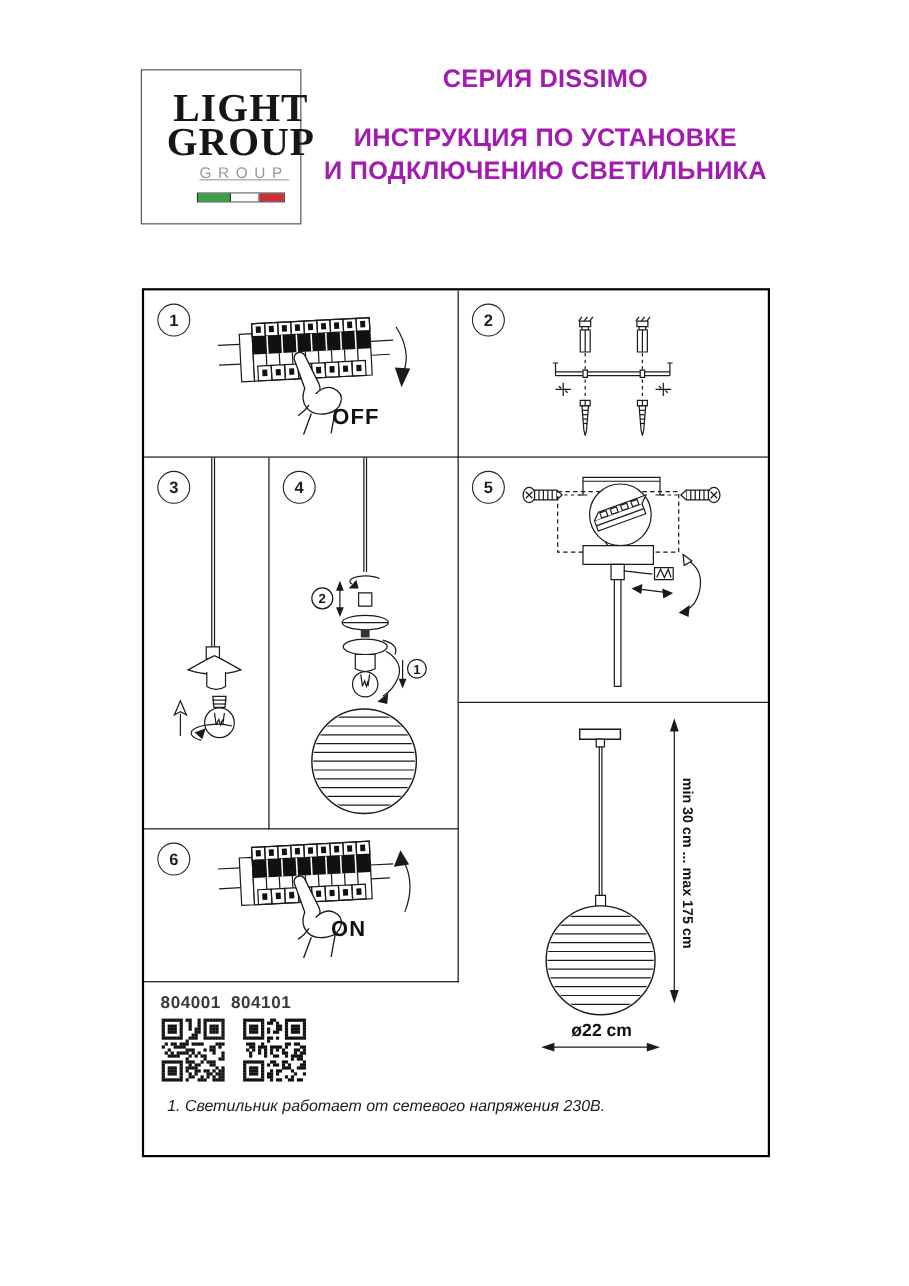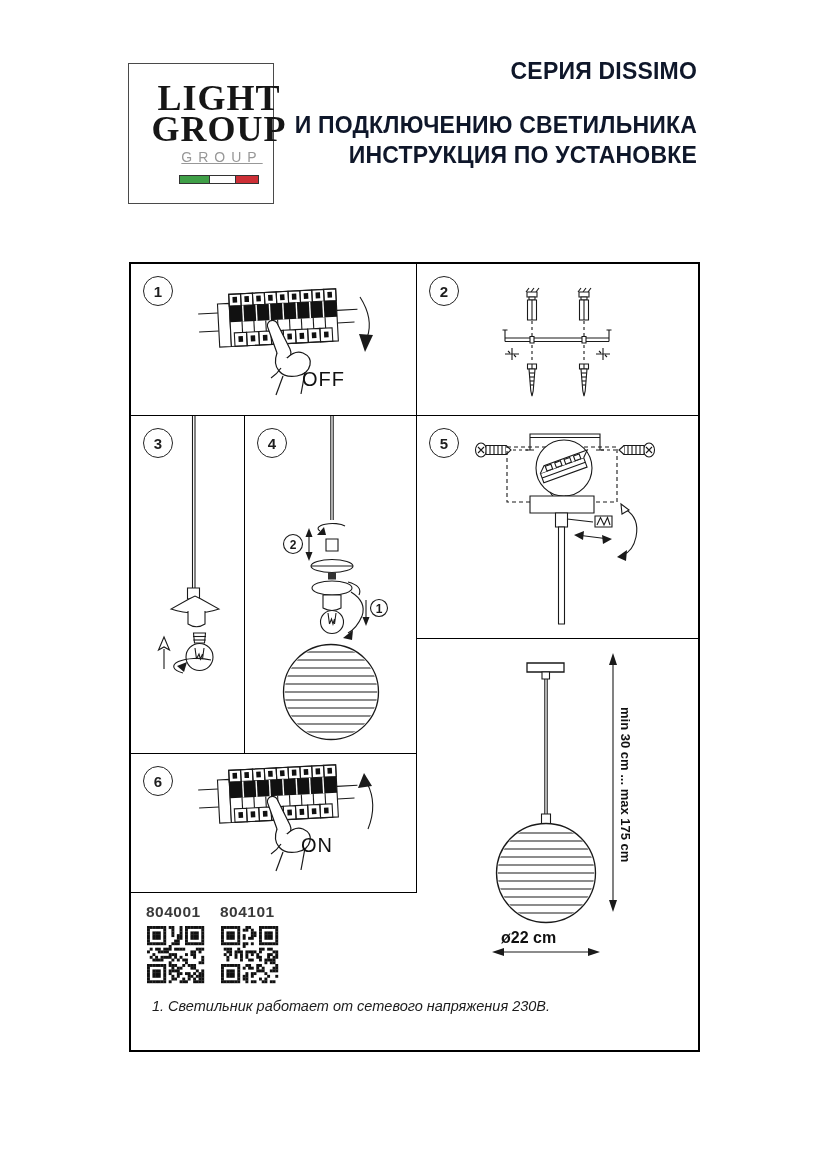--- a/index.html
+++ b/index.html
@@ -15,41 +15,41 @@
   .logo-word{font-family:"Liberation Serif",serif;font-weight:700;font-size:36px;line-height:31px;
              letter-spacing:1px;color:#161616;}
   .logo-group{font-size:14px;letter-spacing:6px;color:#989898;margin:4px 0 10px 6px;font-weight:400;text-decoration:underline;}
   .flag{display:flex;width:80px;height:9px;border:1px solid #333;box-sizing:border-box;}
   .flag>div{height:100%;}
   .flag .seg-g{width:38%;border-right:1px solid #333;}
   .flag .seg-w{width:33%;border-right:1px solid #333;background:#fff;}
   .flag .seg-r{width:29%;}
 
   
-  .header-text{position:absolute;right:129px;top:56px;text-align:right;font-weight:700;color:#0f172a;}
+  .header-text{position:absolute;right:129px;top:56px;text-align:center;font-weight:700;color:#a21caf;}
   .hl{font-size:23px;line-height:30px;letter-spacing:.2px;}
   .header-gap{height:24px;}
 
   
   .frame{position:absolute;left:129px;top:262px;width:567px;height:786px;border:2px solid #000;box-sizing:content-box;background:#fff;}
   .panel{position:absolute;box-sizing:border-box;}
   .br{border-right:1.5px solid #000;}
   .bb{border-bottom:1.5px solid #000;}
   .stepnum{position:absolute;left:12px;top:12px;width:28px;height:28px;border:1.5px solid #242424;border-radius:50%;
            display:flex;align-items:center;justify-content:center;font-size:15px;font-weight:700;color:#1e1e1e;background:#fff;z-index:3;}
-  .switch-label{position:absolute;font-size:20px;font-weight:400;letter-spacing:1px;color:#111;z-index:3;}
+  .switch-label{position:absolute;font-size:20px;font-weight:700;letter-spacing:1px;color:#111;z-index:3;}
 
   
   .art{position:absolute;font-size:15.5px;font-weight:700;color:#3a3a3a;letter-spacing:.5px;text-align:center;}
 
   
   .dim{position:absolute;left:415px;top:637px;width:281px;height:411px;}
   .dim-vlabel{position:absolute;left:203px;top:70px;height:170px;writing-mode:vertical-rl;
               font-size:13px;font-weight:700;white-space:nowrap;color:#111;display:flex;align-items:center;}
-  .dim-dia{position:absolute;left:86px;top:292px;width:92px;text-align:left;font-size:16px;font-weight:700;color:#111;}
+  .dim-dia{position:absolute;left:86px;top:292px;width:92px;text-align:center;font-size:16px;font-weight:700;color:#111;}
 
   
   .notes{position:absolute;left:152px;top:997px;font-size:14.5px;line-height:19.5px;color:#1b1b1b;font-style:italic;}
   text{font-family:"Liberation Sans",sans-serif;fill:#1a1a1a;}
 </style>
 </head>
 <body>
 
 <div class="page">
 
@@ -176,22 +176,22 @@
     <div class="flag">
       <div class="seg-g" style="background: rgb(63, 159, 71);"></div>
       <div class="seg-w" style="background: rgb(255, 255, 255);"></div>
       <div class="seg-r" style="background: rgb(205, 47, 54);"></div>
     </div>
   </div>
 
   <div class="header-text">
     <div class="hl">СЕРИЯ DISSIMO</div>
     <div class="header-gap"></div>
+    <div class="hl">ИНСТРУКЦИЯ ПО УСТАНОВКЕ</div>
     <div class="hl">И ПОДКЛЮЧЕНИЮ СВЕТИЛЬНИКА</div>
-    <div class="hl">ИНСТРУКЦИЯ ПО УСТАНОВКЕ</div>
   </div>
 
   <div class="frame">
 
     <div class="panel br bb" style="left:0;top:0;width:286px;height:152px;">
       <div class="stepnum">1</div>
       <svg width="286" height="152" viewBox="0 0 286 152">
         <use href="#breaker-art" transform="translate(86,31) scale(0.9) rotate(-3)"></use>
         <use href="#hand-art" transform="translate(136,60)"></use>
         <g>
@@ -379,21 +379,21 @@
         <g>
           <path class="stroke" d="M237,75 Q247,50 236,29"></path>
           <path d="M233,19 L227,34 L241,32 Z" fill="#1a1a1a"></path>
         </g>
       </svg>
       <span class="switch-label" style="left:170px;top:80px;">ON</span>
     </div>
   </div>
 
   <span class="art" style="left:146px;top:903px;">804001</span>
-  <span class="art" style="left:220px;top:903px;">804101</span>
+  <span class="art" style="left:210px;top:903px;">804101</span>
   <svg id="qr1" style="left:147px;top:926px;" width="57" height="57" viewBox="0 0 57 57">
       <rect x="0" y="0" width="2.9142857142857146" height="2.9142857142857146" fill="#111"></rect>
       <rect x="2.7142857142857144" y="0" width="2.9142857142857146" height="2.9142857142857146" fill="#111"></rect>
       <rect x="5.428571428571429" y="0" width="2.9142857142857146" height="2.9142857142857146" fill="#111"></rect>
       <rect x="8.142857142857142" y="0" width="2.9142857142857146" height="2.9142857142857146" fill="#111"></rect>
       <rect x="10.857142857142858" y="0" width="2.9142857142857146" height="2.9142857142857146" fill="#111"></rect>
       <rect x="13.571428571428573" y="0" width="2.9142857142857146" height="2.9142857142857146" fill="#111"></rect>
       <rect x="16.285714285714285" y="0" width="2.9142857142857146" height="2.9142857142857146" fill="#111"></rect>
       <rect x="0" y="2.7142857142857144" width="2.9142857142857146" height="2.9142857142857146" fill="#111"></rect>
       <rect x="16.285714285714285" y="2.7142857142857144" width="2.9142857142857146" height="2.9142857142857146" fill="#111"></rect>

